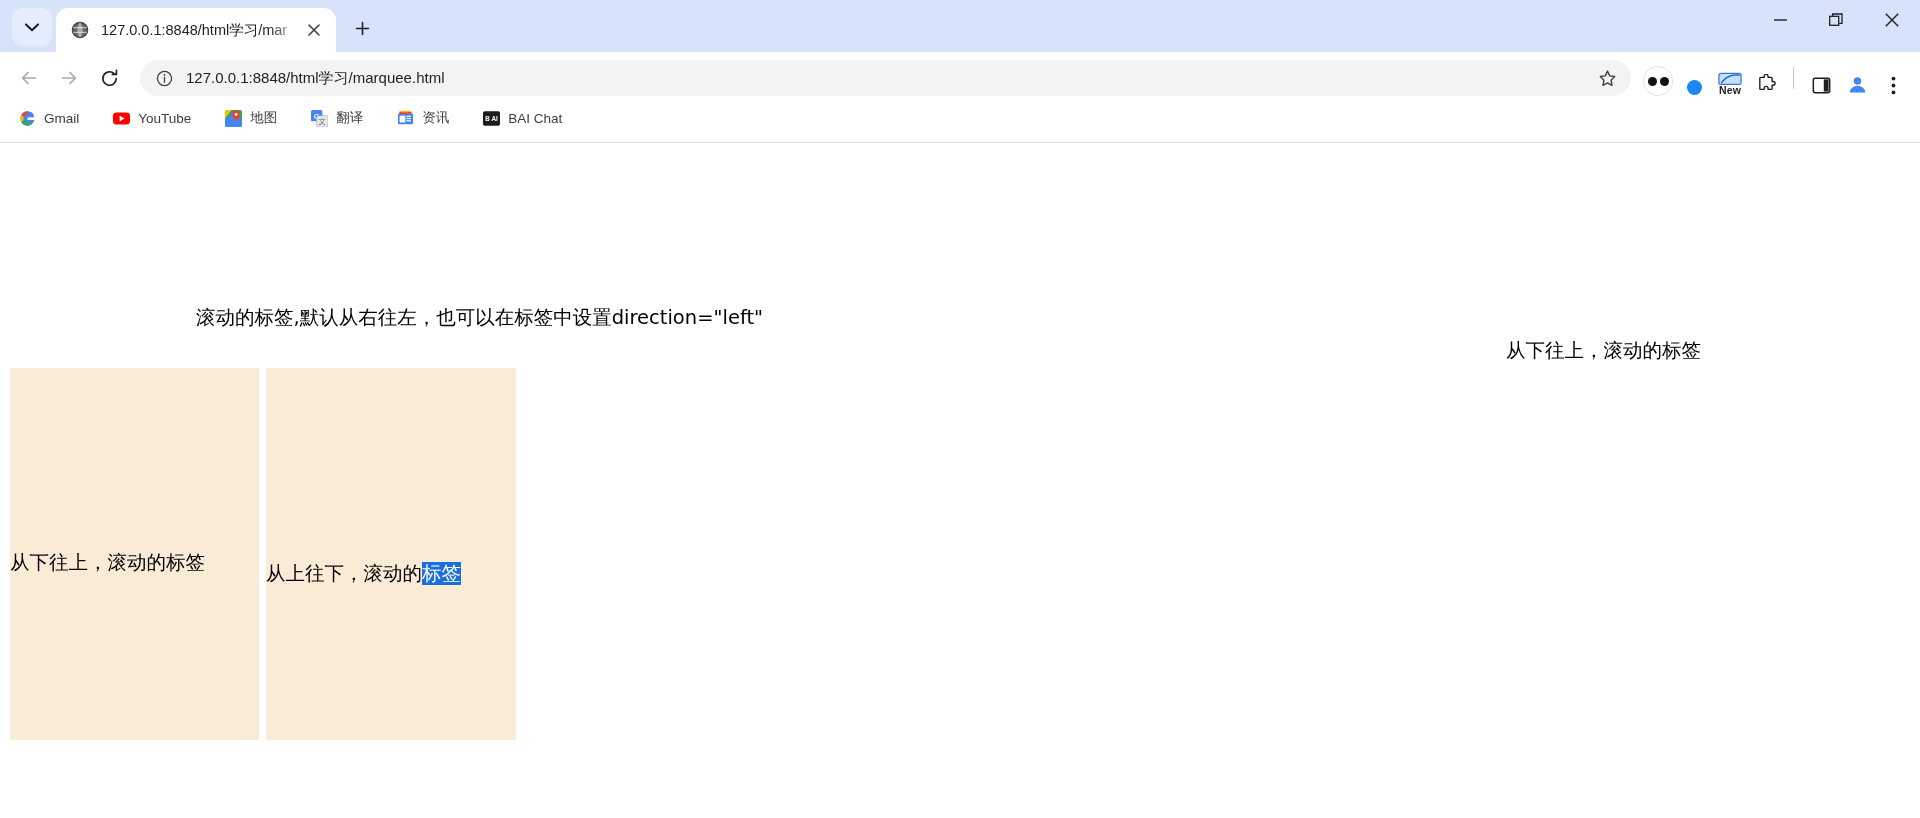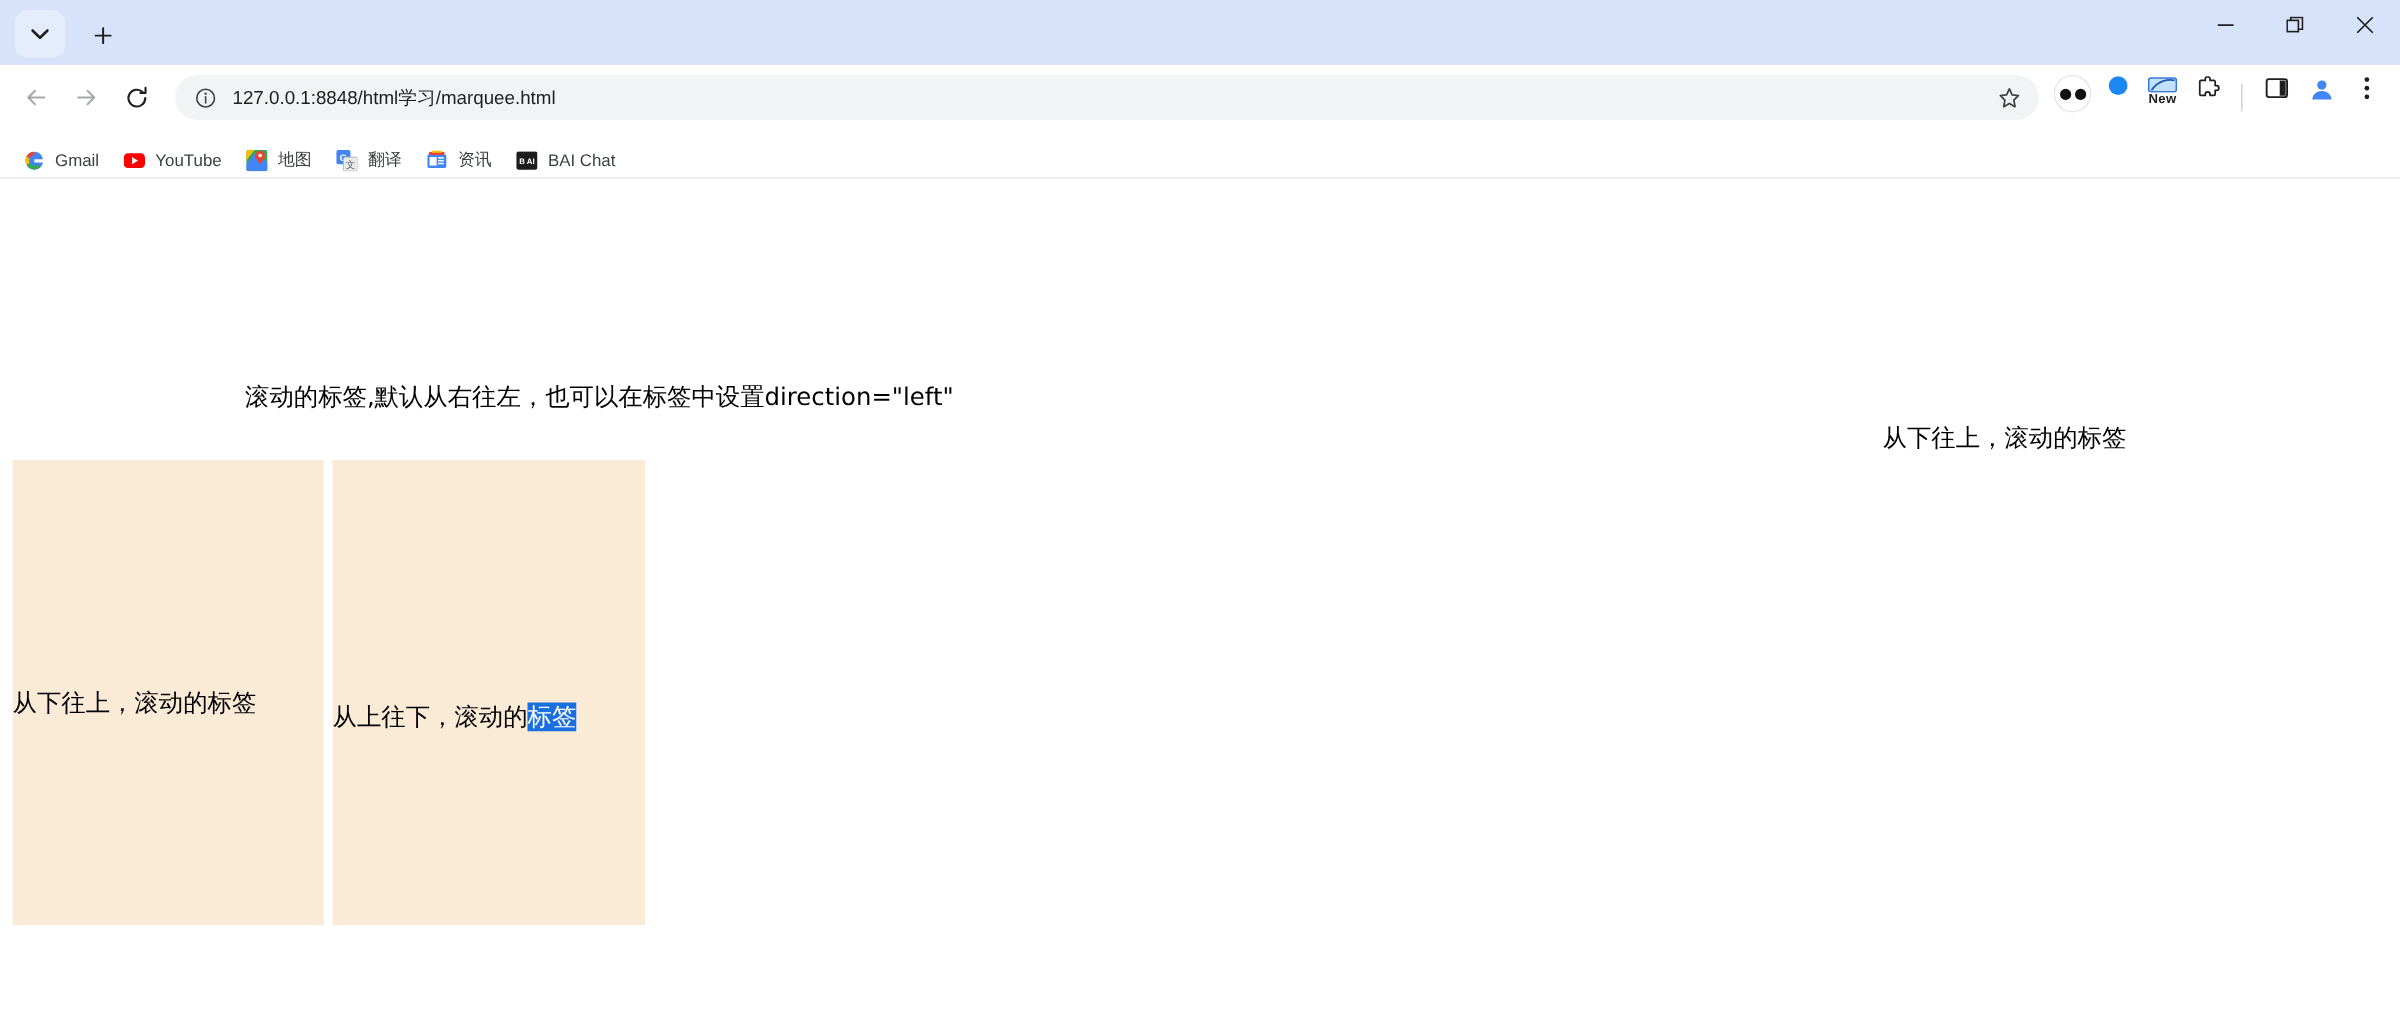--- a/index.html
+++ b/index.html
@@ -109,43 +109,43 @@
     align-items: center;
     margin: 0 8px 0 10px;
     padding: 0 8px 0 14px;
     cursor: text;
     justify-content: center;
   }
   .omnibox-icon { width: 20px; height: 20px; flex: 0 0 20px; display:flex; align-items:center; justify-content:center; margin-right: 12px; cursor: pointer; }
   .omnibox-url { flex: 1 1 auto; font-size: 15px; color: #1f1f1f; white-space: nowrap; overflow: hidden; }
   .star-btn { width: 32px; height: 32px; border-radius: 50%; display:flex; align-items:center; justify-content:center; cursor:pointer; flex:0 0 32px; }
 
-  .tb-ext { width: 34px; height: 34px; border-radius: 50%; display:flex; align-items:flex-start; justify-content:center; cursor:pointer; flex:0 0 34px; position: relative; }
+  .tb-ext { width: 34px; height: 34px; border-radius: 50%; display:flex; align-items:flex-end; justify-content:center; cursor:pointer; flex:0 0 34px; position: relative; }
   .tb-sep { width: 1px; height: 22px; background: #c7c7c7; margin: 0 8px; flex: 0 0 1px; }
 
   .ext-dots {
     width: 28px; height: 28px; border-radius: 50%;
     background: #ffffff;
     box-shadow: 0 0 0 1px #e4e4e4;
     display: flex; align-items: center; justify-content: center; gap: 3px;
   }
   .ext-dots i { width: 9px; height: 9px; border-radius: 50%; background: #111111; display:block; }
   .ext-bluedot { width: 15px; height: 15px; border-radius: 50%; background: #1b87f5; }
   .ext-new { display:flex; flex-direction: column; align-items:center; justify-content:center; line-height:1; }
   .ext-new-badge { font-size: 10.5px; font-weight: 700; color:#1f1f1f; background:#ffffff; letter-spacing:.2px; margin-top:-2px; }
 
   
   .bookmarks {
     height: 38px;
     flex: 0 0 38px;
     background: #ffffff;
     display: flex;
-    align-items: flex-end;
+    align-items: flex-start;
     padding: 0 10px;
-    gap: 2px;
+    gap: 16px;
   }
   .bm {
     display: flex; align-items: center;
     height: 28px;
     padding: 0 9px;
     border-radius: 8px;
     cursor: pointer;
     gap: 8px;
   }
   .bm-icon { width: 17px; height: 17px; flex: 0 0 17px; display:flex; align-items:center; justify-content:center; }
@@ -200,20 +200,36 @@
 <div class="browser">
 
   <div class="tabstrip">
 
     <div class="tab-search-btn">
       <svg width="14" height="9" viewBox="0 0 14 9">
         <path d="M1 1.4 L7 7.2 L13 1.4" fill="none" stroke="#1f1f1f" stroke-width="2.1" stroke-linecap="round" stroke-linejoin="round"></path>
       </svg>
     </div>
 
+    <div class="tab">
+      <span class="tab-favicon">
+        <svg width="18" height="18" viewBox="0 0 20 20">
+          <circle cx="10" cy="10" r="8.6" fill="#5f6368"></circle>
+          <path d="M10 1.6c-1.9 1.3-3 4.5-3 8.4s1.1 7.1 3 8.4c1.9-1.3 3-4.5 3-8.4s-1.1-7.1-3-8.4z" fill="#e8eaed" opacity=".55"></path>
+          <path d="M1.8 7.4h16.4M1.8 12.6h16.4" stroke="#e8eaed" stroke-width="1.3" opacity=".7" fill="none"></path>
+          <circle cx="10" cy="10" r="8.6" fill="none" stroke="#3c4043" stroke-width="1.2"></circle>
+        </svg>
+      </span>
+      <span class="tab-title">127.0.0.1:8848/html学习/mar</span>
+      <span class="tab-close">
+        <svg width="12" height="12" viewBox="0 0 12 12">
+          <path d="M1 1 L11 11 M11 1 L1 11" stroke="#3c4043" stroke-width="1.6" stroke-linecap="round"></path>
+        </svg>
+      </span>
+    </div>
 
     <div class="new-tab-btn">
       <svg width="15" height="15" viewBox="0 0 16 16">
         <path d="M8 1.6 V14.4 M1.6 8 H14.4" stroke="#1f1f1f" stroke-width="1.7" stroke-linecap="round"></path>
       </svg>
     </div>
 
     <div class="tabstrip-spacer"></div>
 
     <div class="wincontrols">

